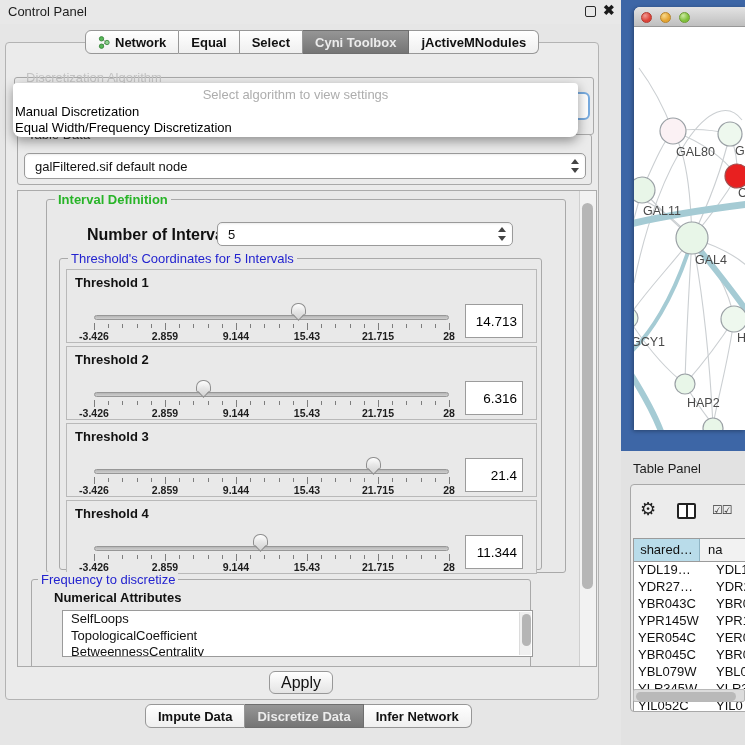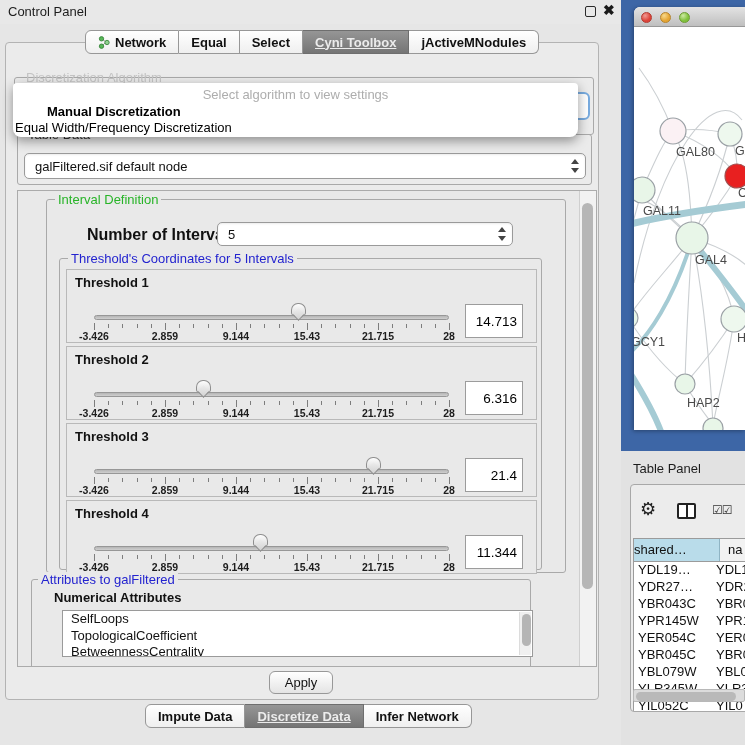--- a/index.html
+++ b/index.html
@@ -12,42 +12,42 @@
   .float-ic { position:absolute; left:585px; top:6px; width:11px; height:11px; border:1.5px solid #2a2a2a; border-radius:2px; }
   .close-ic { position:absolute; left:603px; top:2px; font-size:14px; font-weight:bold; color:#1a1a1a; }
 
   .outer-panel { position:absolute; left:5px; top:42px; width:594px; height:658px; background:#ebebeb; border:1px solid #b3b3b3; border-radius:4px; }
 
   .seg-bar { position:absolute; display:flex; height:24px; z-index:20; }
   .seg { display:flex; align-items:center; justify-content:center; gap:5px; padding:0 12px; font-size:13px; font-weight:bold; color:#111;
          background:linear-gradient(#ffffff,#efefef); border:1px solid #979797; border-left:none; white-space:nowrap; }
   .seg:first-child { border-left:1px solid #979797; border-radius:6px 0 0 6px;text-align:center; }
   .seg:last-child { border-radius:0 6px 6px 0; }
-  .seg.sel { background:linear-gradient(#969696,#757575); color:#ececec; border-color:#6e6e6e;text-decoration:underline; }
+  .seg.sel { background:linear-gradient(#969696,#757575); color:#ececec; border-color:#6e6e6e; }
   #top-tabs { left:85px; top:30px; }
   #bottom-tabs { left:145px; top:704px; }
 
   
   .group { position:absolute; border:1px solid #a9a9a9; border-radius:3px; }
   .group-title { position:absolute; top:-8px; font-size:13px; background:#ebebeb; padding:0 3px; white-space:nowrap; }
-  .t-green { color:#28b428; } .t-blue { color:#2323cf; } .t-dark { color:#333; } .t-faded { color:#c4c4c4; }
+  .t-green { color:#28b428;font-weight:bold; } .t-blue { color:#2323cf; } .t-dark { color:#333; } .t-faded { color:#c4c4c4; }
 
   .combo { position:absolute; background:#fff; border:1px solid #9a9a9a; border-radius:5px; font-size:13px; color:#111;
            display:flex; align-items:center; padding-left:10px; box-shadow:inset 0 1px 2px rgba(0,0,0,.08); }
   .combo .stepper { position:absolute; right:4px; top:50%; transform:translateY(-50%); width:11px; height:16px; }
   .combo .stepper i { position:absolute; left:1px; width:0; height:0; border-left:4.5px solid transparent; border-right:4.5px solid transparent; }
   .combo .stepper i.up { top:1px; border-bottom:5px solid #444; }
   .combo .stepper i.dn { bottom:1px; border-top:5px solid #444; }
 
   
   .focus-combo { position:absolute; left:24px; top:92px; width:566px; height:28px; border:2px solid #78abdf; border-radius:6px; background:#fff; z-index:5; }
   .popup { position:absolute; left:13px; top:83px; width:565px; height:54px; background:#fff; border-radius:4px 4px 8px 8px;
            box-shadow:0 4px 12px rgba(0,0,0,.4); z-index:30; font-size:13px; }
   .popup .prompt { position:absolute; left:0; right:0; top:4px; text-align:center; color:#adadad; }
-  .popup .it1 { position:absolute; left:2px; top:21px; font-weight:bold; color:#000;margin-left:32px; }
+  .popup .it1 { position:absolute; left:2px; top:21px; font-weight:normal; color:#000; }
   .popup .it2 { position:absolute; left:2px; top:37px; color:#000; }
 
   
   .scrollpane { position:absolute; left:17px; top:190px; width:580px; height:477px; background:#e9e9e9; border:1px solid #ababab; overflow:hidden; }
   .vscroll { position:absolute; left:561px; top:0; width:17px; height:475px; background:#f2f2f2; border-left:1px solid #cfcfcf; }
   .vscroll .thumb { position:absolute; left:2px; top:12px; width:11px; height:386px; background:#b6b6b6; border-radius:6px; }
 
   
   .thr-row { position:absolute; left:6px; width:471px; height:74px; border:1px solid #b9b9b9; background:#e9e9e9; }
   .thr-label { position:absolute; left:8px; top:5px; font-size:13px; font-weight:bold; color:#111; }
@@ -61,21 +61,21 @@
   .thumb-top { position:absolute; left:0; top:0; width:15px; height:12px; border:1px solid #8f8f8f; border-bottom:none; border-radius:7px 7px 2px 2px; background:linear-gradient(#fdfdfd,#dcdcdc); }
   .thumb-tip { position:absolute; left:2.8px; top:7.2px; width:9px; height:9px; transform:rotate(45deg); background:linear-gradient(135deg,#ededed,#d2d2d2); border:1px solid #8f8f8f; border-top:none; border-left:none; }
   .thr-value { position:absolute; left:398px; top:34px; width:58px; height:34px; background:#fff; border:1px solid #9c9c9c; font-size:13.5px; color:#000; text-align:right; padding-right:5px; font-family:"Liberation Sans",sans-serif; }
 
   .listbox { position:absolute; background:#fff; border:1px solid #9a9a9a; overflow:hidden; }
   .listbox .li { font-size:13px; color:#111; padding-left:8px; line-height:16.5px; white-space:nowrap; }
   .lscroll { position:absolute; right:1px; top:1px; width:12px; bottom:1px; background:#f0f0f0; border-left:1px solid #dcdcdc; }
   .lscroll .thumb { position:absolute; left:1.5px; top:2px; width:9px; height:32px; background:#b5b5b5; border-radius:5px; }
 
   .apply-btn { position:absolute; left:269px; top:671px; width:64px; height:23px; background:linear-gradient(#ffffff,#e4e4e4);
-               border:1px solid #989898; border-radius:6px; font-size:13px; color:#111; text-align:center; line-height:21px; }
+               border:1px solid #989898; border-radius:6px; font-size:16px; color:#111; text-align:center; line-height:21px; }
 
   
   .net-desktop { position:absolute; left:621px; top:0; width:124px; height:451px; background:#3d66a6; }
   .net-window { position:absolute; left:13px; top:7px; width:111px; height:423px; background:#fff; border-radius:6px 0 0 0; overflow:hidden; box-shadow:-1px 1px 4px rgba(0,0,0,.35); }
   .net-titlebar { position:absolute; left:0; top:0; right:0; height:20px; background:linear-gradient(#e3e3e3,#bfbfbf); border-bottom:1px solid #989898; }
   .tl { position:absolute; top:4.5px; width:11px; height:11px; border-radius:50%; }
   .tl.red { left:7px; background:radial-gradient(circle at 35% 30%, #f09a92, #dd4338 60%); border:1px solid #b03a31; }
   .tl.yel { left:26px; background:radial-gradient(circle at 35% 30%, #f7d98c, #e5a533 60%); border:1px solid #b5832a; }
   .tl.grn { left:45px; background:radial-gradient(circle at 35% 30%, #cde9a2, #7fc13b 60%); border:1px solid #6c9a33; }
   .net-canvas { position:absolute; left:0; top:21px; width:111px; height:402px; background:#fff; overflow:hidden; }
@@ -83,21 +83,21 @@
   .tp-section { position:absolute; left:621px; top:451px; width:124px; height:294px; background:#e2e2e2; }
   .tp-title { position:absolute; left:12px; top:10px; font-size:13px; color:#1c1c1c; }
   .tp-panel { position:absolute; left:9px; top:33px; width:116px; height:228px; background:#ececec; border:1px solid #a8a8a8; border-radius:4px 0 0 4px; overflow:hidden; }
   .gear { position:absolute; left:9px; top:13px; font-size:18px; color:#1f1f1f; }
   .split-ic { position:absolute; left:46px; top:18px; width:19px; height:16px; border:2px solid #222; border-radius:2px; background:#fff; }
   .split-ic::after { content:""; position:absolute; left:6.5px; top:0; width:2px; height:12px; background:#222; }
   .checks { position:absolute; left:81px; top:18px; font-size:12px; color:#333; letter-spacing:-1px; }
 
   .tbl { position:absolute; left:2px; top:53px; right:0; }
   .tbl-head { display:flex; height:24px; border:1px solid #9b9b9b; border-right:none; }
-  .th1 { width:86px; background:#b9dcea; border-right:1px solid #8fb4c4; font-size:13px; color:#111; text-align:left; line-height:22px; }
+  .th1 { width:66px; background:#b9dcea; border-right:1px solid #8fb4c4; font-size:13px; color:#111; text-align:center; line-height:22px; }
   .th2 { flex:1; background:#f2f2f2; font-size:13px; color:#111; padding-left:8px; line-height:22px; overflow:hidden; }
   .tbl-row { display:flex; height:17px; background:#fff; }
   .td1 { width:78px; font-size:13px; color:#111; padding-left:4px; white-space:nowrap; overflow:hidden; }
   .td2 { flex:1; font-size:13px; color:#111; padding-left:4px; white-space:nowrap; overflow:hidden; }
   .tbl-body { border-left:1px solid #9b9b9b; overflow:hidden; height:157px; background:#fff; }
   .hscroll { position:absolute; left:2px; top:204px; width:112px; height:13px; background:#dcdcdc; border:1px solid #b8b8b8; border-radius:2px; }
   .hscroll .thumb { position:absolute; left:2px; top:1.5px; width:100px; height:9px; background:#b9b9b9; border-radius:5px; }
 
   .net-icon { display:inline-block; width:12px; height:13px; position:relative; }
 </style>
@@ -351,21 +351,21 @@
                 <div class="tick-lab" style="left: 311px;">21.715</div>
                 <div class="tick-lab" style="left: 382px;">28</div>
               </div>
     <input class="thr-value" readonly="" value="11.344" style="">
   </div>
 </div>
       </div>
     </div>
 
     <div class="group" style="left:13px; top:388px; width:500px; height:95px; background:#e9e9e9;">
-      <span class="group-title t-blue" style="left:6px; background:#e9e9e9;">Attributes to galFiltered</span>
+      <span class="group-title t-blue" style="left:6px; background:#e9e9e9;">Frequency to discretize</span>
       <span style="position:absolute; left:22px; top:10px; font-size:13px; font-weight:bold; color:#111;">Numerical Attributes</span>
       <div class="listbox" style="left:30px; top:30px; width:471px; height:47px;">
         <div id="attr-items">
             <div class="li">SelfLoops</div>
             <div class="li">TopologicalCoefficient</div>
             <div class="li">BetweennessCentrality</div>
           </div>
         <div class="lscroll">
             <div class="thumb"></div>
           </div>

